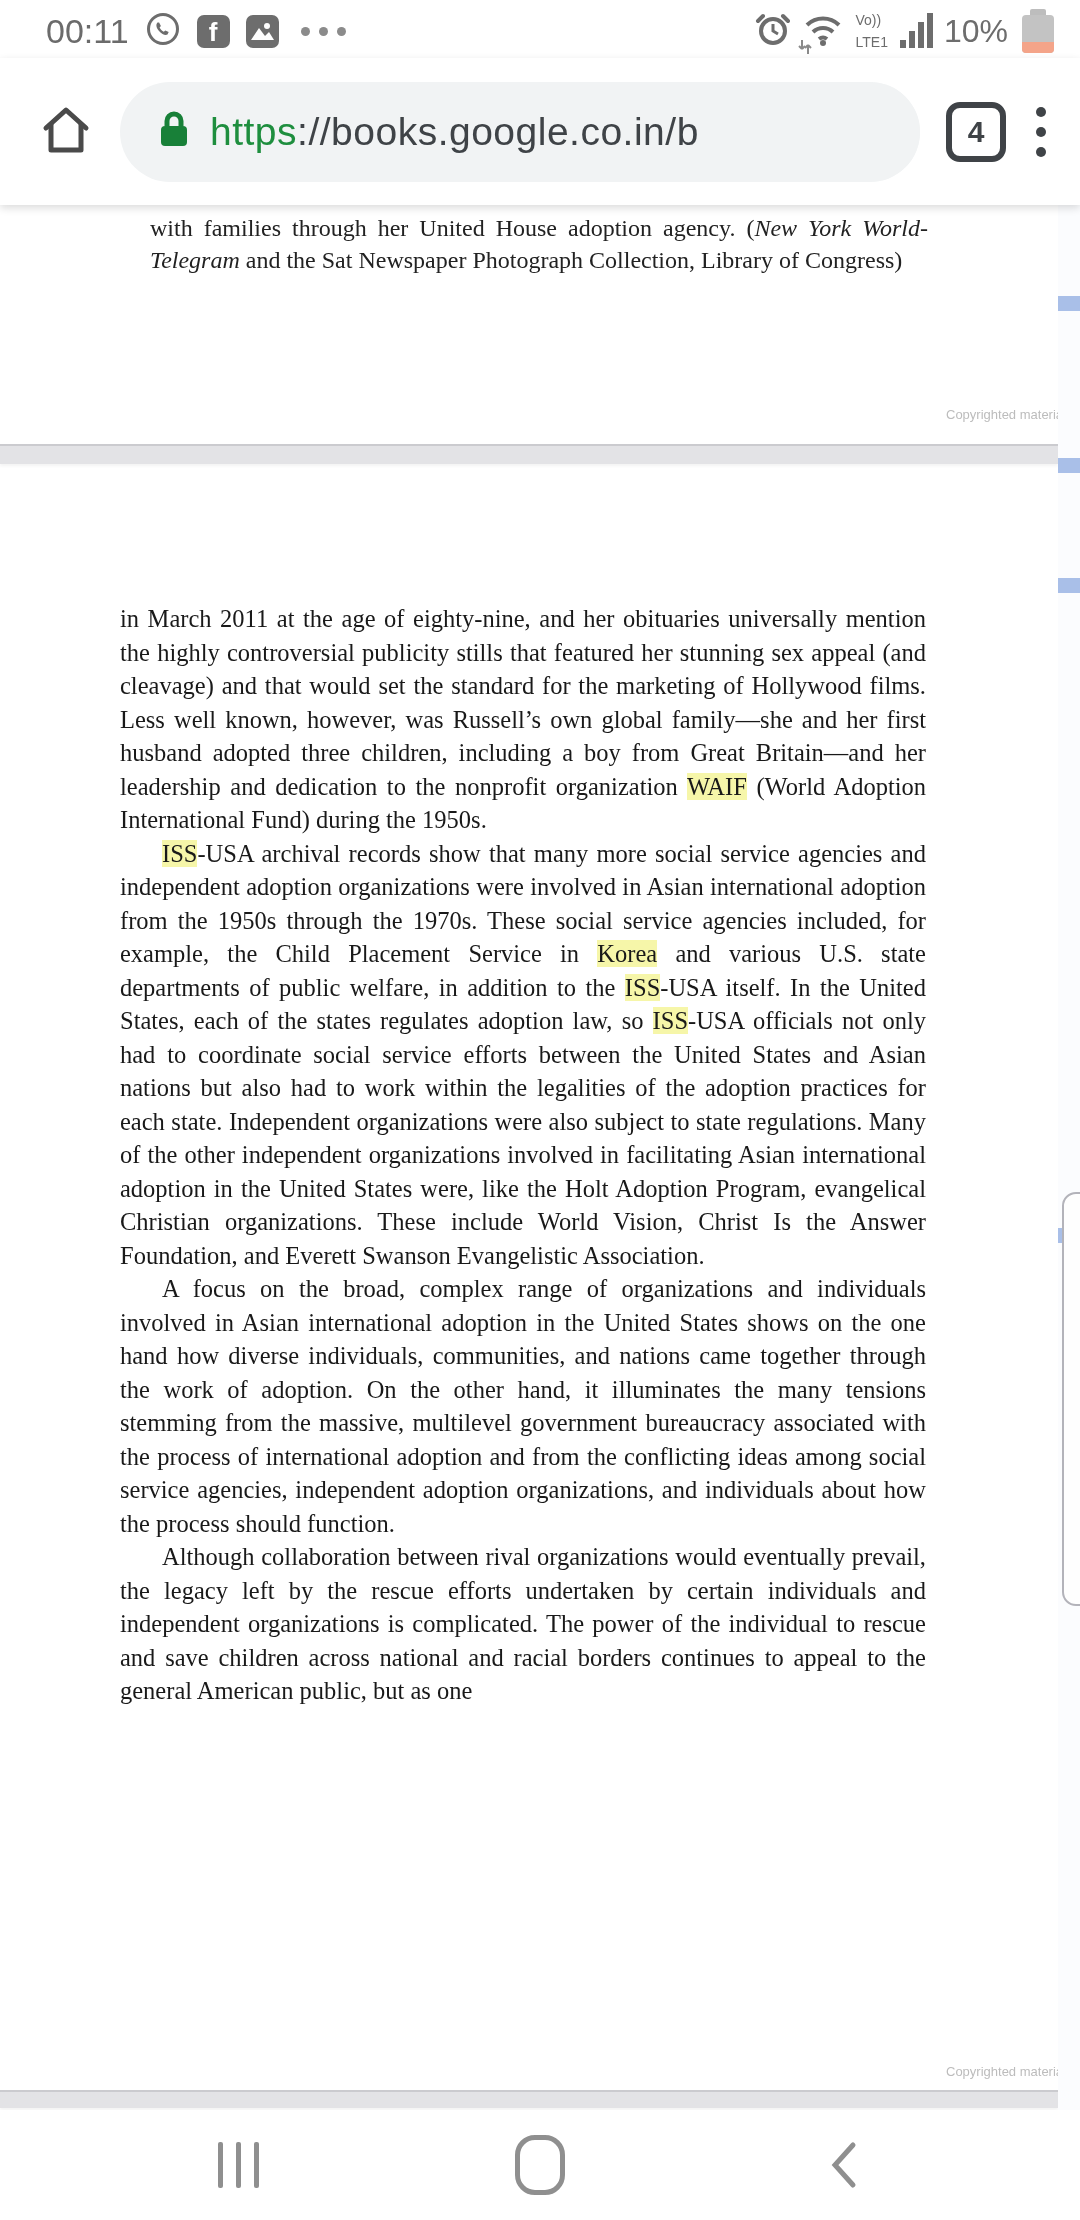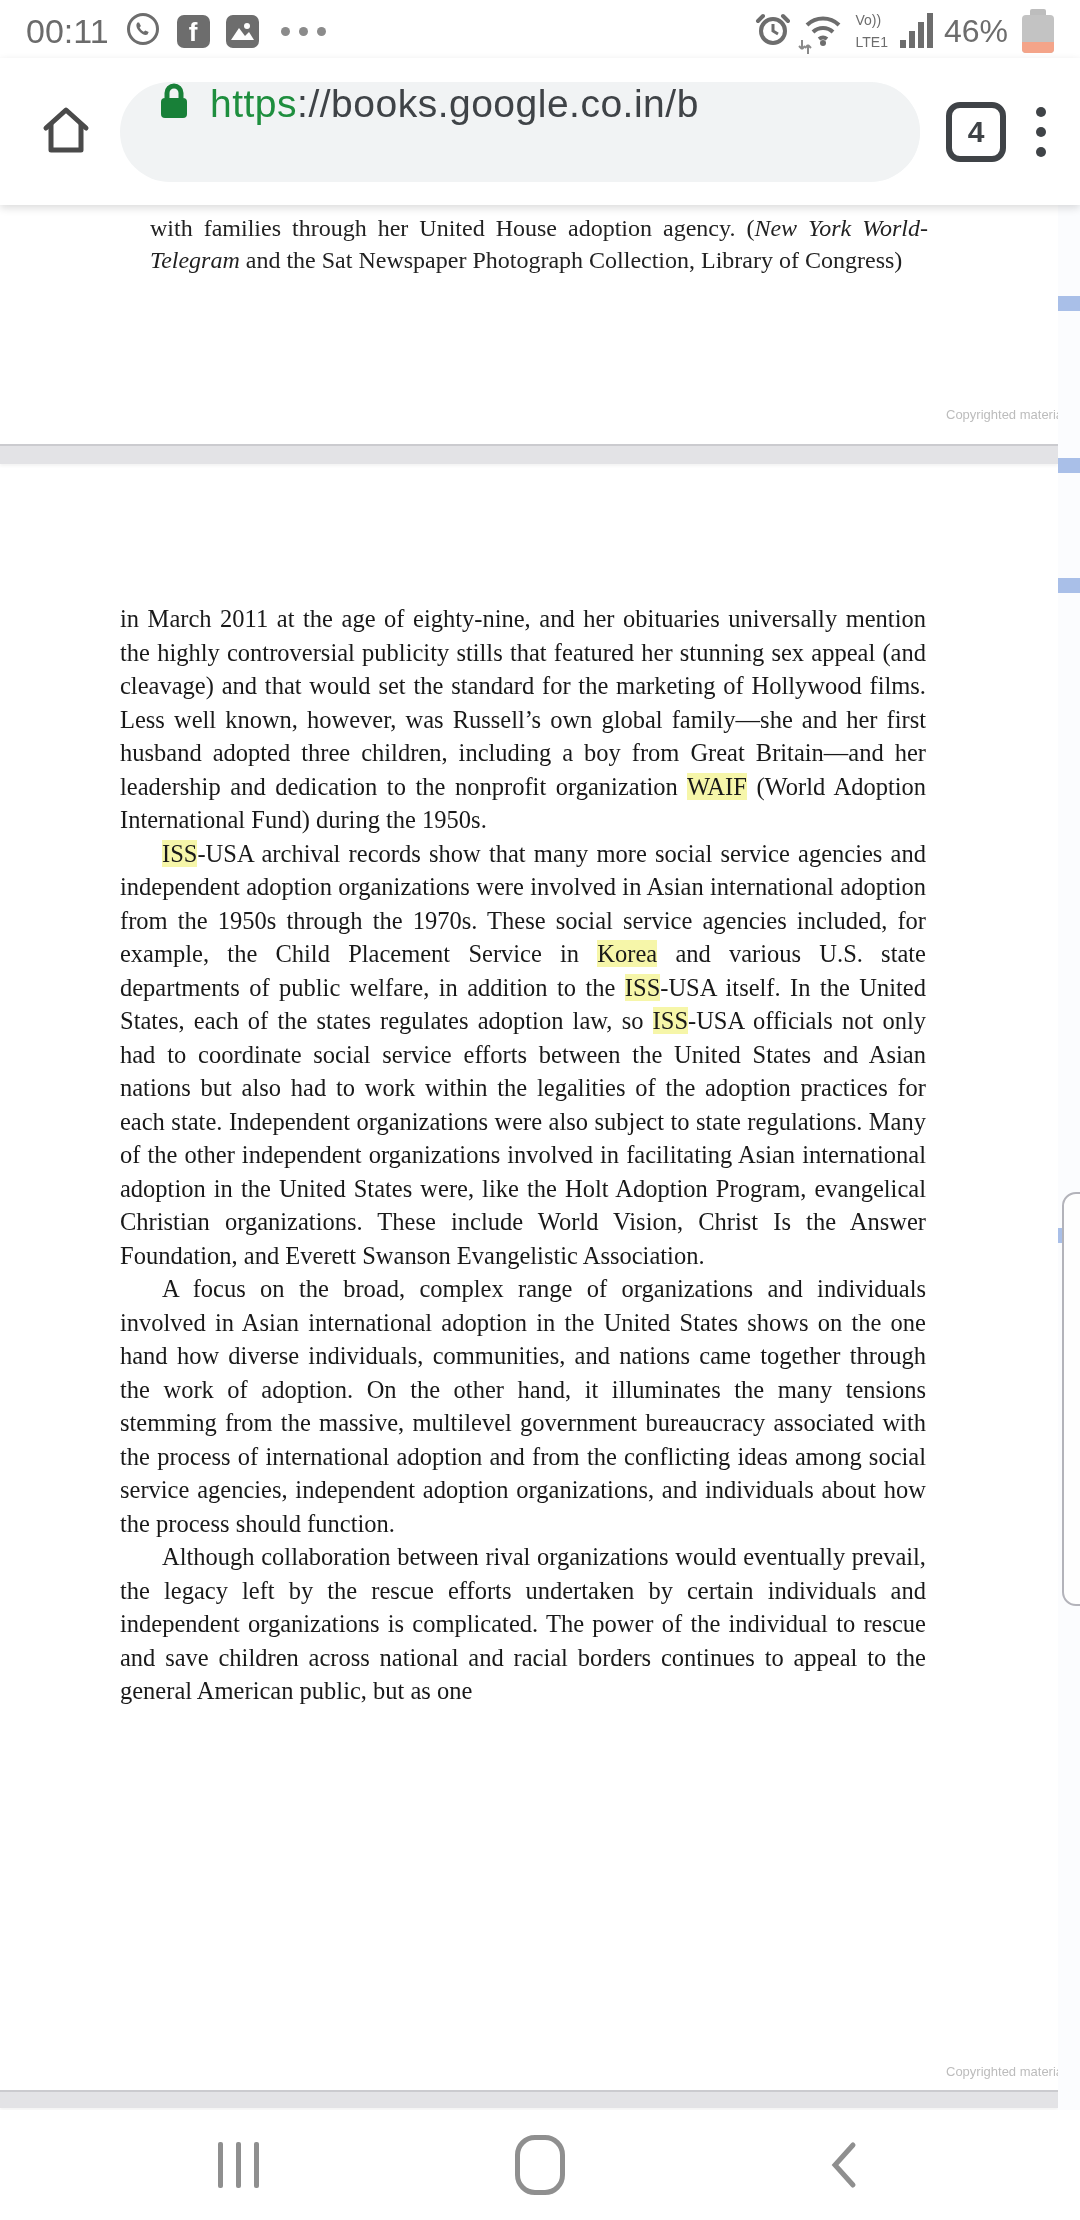--- a/index.html
+++ b/index.html
@@ -2,42 +2,42 @@
 <html><head>
 <meta charset="utf-8">
 <style>
   html,body{margin:0;padding:0;background:#fff;}
   .screen{position:relative;width:1080px;height:2220px;background:#ffffff;overflow:hidden;
           font-family:"Liberation Sans",sans-serif;}
 
   
   .statusbar{position:absolute;top:0;left:0;width:1080px;height:58px;display:flex;
              align-items:center;padding:4px 26px 0 26px;box-sizing:border-box;color:#6d6d6d;}
-  .sb-left{display:flex;align-items:center;gap:16px;}
+  .sb-left{display:flex;align-items:center;gap:16px;margin-left:20px;}
   .sb-time{font-size:34px;color:#6b6b6b;}
   .sb-right{margin-left:auto;display:flex;align-items:center;gap:10px;}
   .icon-badge{width:33px;height:33px;background:#6d6d6d;border-radius:7px;display:flex;
               align-items:center;justify-content:center;color:#fff;}
   .fb-f{font-size:26px;font-weight:bold;line-height:1;margin-top:2px;}
   .more-dots{display:flex;gap:9px;margin-left:6px;}
   .more-dots i{width:9px;height:9px;border-radius:50%;background:#8b8b8b;display:block;}
   .volte{display:flex;flex-direction:column;align-items:flex-start;line-height:14px;
          font-size:14px;color:#6d6d6d;margin:0 2px;gap:8px;}
   .battery{position:relative;width:32px;height:44px;margin-left:4px;}
   .battery .nub{position:absolute;top:0;left:8px;width:16px;height:6px;background:#bdbdbd;border-radius:2px 2px 0 0;}
   .battery .body{position:absolute;top:6px;left:0;width:32px;height:38px;background:#c3c3c3;border-radius:4px;overflow:hidden;}
   .battery .fill{position:absolute;bottom:0;left:0;width:100%;height:11px;background:#f4a489;}
   .pct{font-size:32px;color:#6d6d6d;}
 
   
   .toolbar{position:absolute;top:58px;left:0;width:1080px;height:147px;background:#fff;
            display:flex;align-items:center;box-shadow:0 3px 8px rgba(0,0,0,.14);z-index:5;}
   .home-btn{margin-left:34px;flex:0 0 auto;}
   .omnibox{position:relative;flex:1 1 auto;height:100px;margin:0 26px 0 22px;background:#f1f3f4;
-           border-radius:50px;display:flex;padding-left:38px;overflow:hidden;}
+           border-radius:50px;display:flex;align-items:center;padding-left:38px;overflow:hidden;}
   .url{font-size:39px;letter-spacing:.5px;white-space:nowrap;margin-left:20px;}
   .url .scheme{color:#1e8e3e;}
   .url .rest{color:#3f4347;}
   .omni-fade{position:absolute;top:0;right:0;width:70px;height:100%;
              background:linear-gradient(to right,rgba(241,243,244,0),#f1f3f4 75%);}
   .tabbox{flex:0 0 auto;width:48px;height:48px;border:6px solid #3f4347;border-radius:14px;
           display:flex;align-items:center;justify-content:center;font-size:30px;font-weight:bold;
           color:#3f4347;margin-right:30px;}
   .kebab{flex:0 0 auto;display:flex;flex-direction:column;gap:10px;margin-right:34px;}
   .kebab i{width:10px;height:10px;border-radius:50%;background:#3f4347;display:block;}
@@ -137,21 +137,21 @@
         <span>LTE1</span>
       </span>
       <span>
         <svg width="34" height="38" viewBox="0 0 34 38">
             <rect x="0" y="30" width="6" height="8" fill="#6d6d6d"></rect>
             <rect x="9" y="21" width="6" height="17" fill="#6d6d6d"></rect>
             <rect x="18" y="12" width="6" height="26" fill="#6d6d6d"></rect>
             <rect x="27" y="3" width="6" height="35" fill="#6d6d6d"></rect>
           </svg>
       </span>
-      <span class="pct">46%</span>
+      <span class="pct">10%</span>
       <span class="battery">
         <span class="nub"></span>
         <span class="body">
             <span class="fill"></span>
           </span>
       </span>
     </div>
   </div>
 
   <div class="toolbar">

